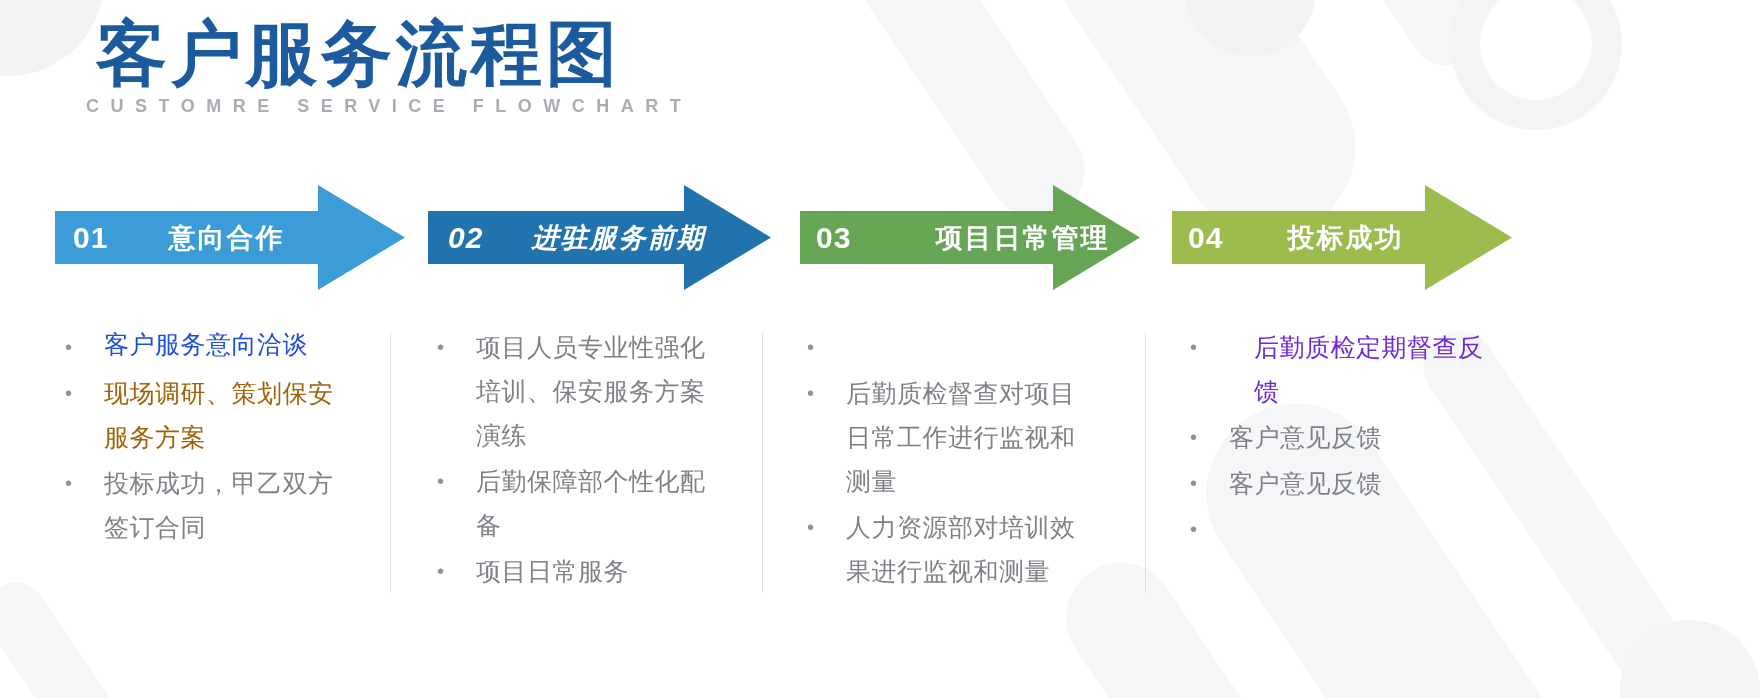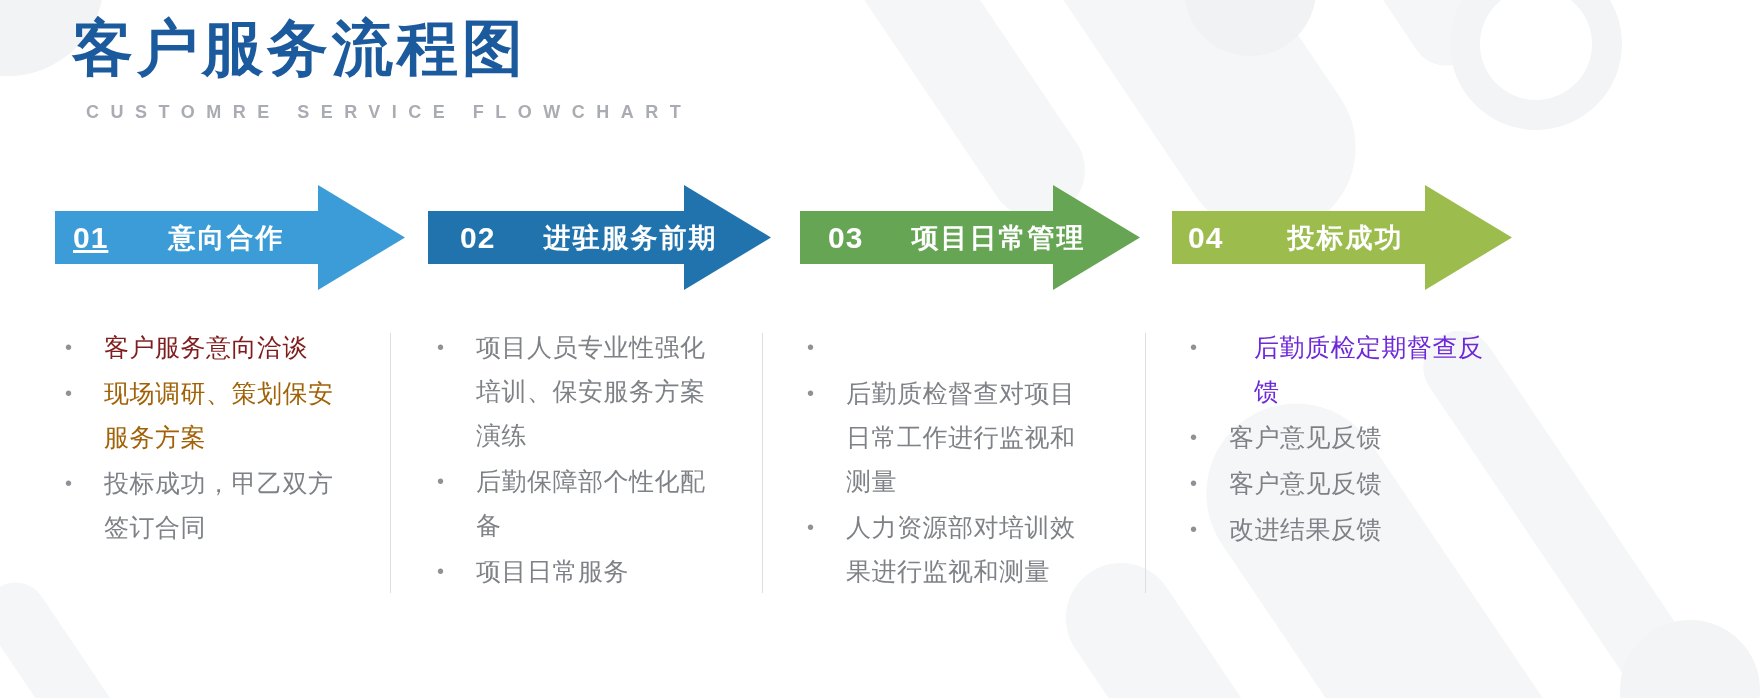--- a/index.html
+++ b/index.html
@@ -26,30 +26,31 @@
   }
 
   
   #header {
     position: absolute;
     left: 72px;
     top: 14px;
     z-index: 2;
   }
   #page-title {
-    font-size: 61px;
+    font-size: 71px;
     font-weight: bold;
     color: #1c5a9e;
     letter-spacing: 4px;
     line-height: 1.12;
     white-space: nowrap;
     font-family: "Liberation Sans", "DejaVu Sans", sans-serif;
+    margin-left: 24px;
   }
   #page-subtitle {
-    margin-top: 20px;
+    margin-top: 2px;
     margin-left: 14px;
     font-size: 18px;
     font-weight: bold;
     color: #a9acb2;
     letter-spacing: 11.5px;
     white-space: nowrap;
   }
 
   
   #arrow-row {
@@ -181,40 +182,40 @@
   <div id="page-subtitle" style="color: rgb(169, 172, 178);">CUSTOMRE SERVICE FLOWCHART</div>
 </div>
 
 <div id="arrow-row">
 
   <div class="arrow-step" style="left:55px;">
     <svg class="arrow-svg" width="350" height="105" viewBox="0 0 350 105">
       <path id="arrow-path-0" d="M0,26 L263,26 L263,0 L350,52.5 L263,105 L263,79 L0,79 Z" fill="#3c9cd7"></path>
     </svg>
     <div class="arrow-label-wrap" style="left:0;width:300px;">
-      <span class="arrow-num" style="margin-left:18px;text-decoration:underline;">01</span>
+      <span class="arrow-num" style="margin-left:18px;">01</span>
       <span class="arrow-text" style="margin-left:60px;">意向合作</span>
     </div>
   </div>
 
   <div class="arrow-step" style="left:428px;">
     <svg class="arrow-svg" width="343" height="105" viewBox="0 0 343 105">
       <path id="arrow-path-1" d="M0,26 L256,26 L256,0 L343,52.5 L256,105 L256,79 L0,79 Z" fill="#2173ad"></path>
     </svg>
-    <div class="arrow-label-wrap" style="left:16px;width:300px;">
+    <div class="arrow-label-wrap" style="left:4px;width:300px;font-style:italic;">
       <span class="arrow-num" style="margin-left:16px;">02</span>
       <span class="arrow-text" style="margin-left:48px;">进驻服务前期</span>
     </div>
   </div>
 
   <div class="arrow-step" style="left:800px;">
     <svg class="arrow-svg" width="340" height="105" viewBox="0 0 340 105">
       <path id="arrow-path-2" d="M0,26 L253,26 L253,0 L340,52.5 L253,105 L253,79 L0,79 Z" fill="#65a553"></path>
     </svg>
-    <div class="arrow-label-wrap" style="left:12px;width:300px;">
+    <div class="arrow-label-wrap" style="left:0;width:300px;gap:36px;">
       <span class="arrow-num" style="margin-left:16px;">03</span>
       <span class="arrow-text" style="margin-left:48px;">项目日常管理</span>
     </div>
   </div>
 
   <div class="arrow-step" style="left:1172px;">
     <svg class="arrow-svg" width="340" height="105" viewBox="0 0 340 105">
       <path id="arrow-path-3" d="M0,26 L253,26 L253,0 L340,52.5 L253,105 L253,79 L0,79 Z" fill="#9cbc4d"></path>
     </svg>
     <div class="arrow-label-wrap" style="left:0;width:300px;">
@@ -224,21 +225,21 @@
   </div>
 
 </div>
 
 <div id="columns">
 
   <div class="col" style="left:60px;width:320px;">
     <ul class="bullet-list">
       <li class="bullet-item">
         <span class="bullet-dot">•</span>
-        <span class="bullet-text" style="max-width: 230px; color: #7f1d1d;">客户服务意向洽谈</span>
+        <span class="bullet-text" style="max-width: 230px; color: #1d4ed8; font-family: Liberation Mono, monospace;">客户服务意向洽谈</span>
       </li>
       <li class="bullet-item">
         <span class="bullet-dot">•</span>
         <span class="bullet-text" style="max-width: 233px; color: #a16207;">现场调研、策划保安服务方案</span>
       </li>
       <li class="bullet-item">
         <span class="bullet-dot">•</span>
         <span class="bullet-text" style="max-width: 233px; color: rgb(126, 130, 135);">投标成功，甲乙双方签订合同</span>
       </li>
     </ul>
@@ -292,18 +293,17 @@
       <li class="bullet-item">
         <span class="bullet-dot">•</span>
         <span class="bullet-text" style="max-width: 250px; color: rgb(126, 130, 135);">客户意见反馈</span>
       </li>
       <li class="bullet-item">
         <span class="bullet-dot">•</span>
         <span class="bullet-text" style="max-width: 250px; color: rgb(126, 130, 135);">客户意见反馈</span>
       </li>
       <li class="bullet-item">
         <span class="bullet-dot">•</span>
-        <span class="bullet-text" style="max-width: 250px; color: rgb(126, 130, 135);">改进结果反馈</span>
       </li>
     </ul>
   </div>
 
 </div>
 
 </body></html>

